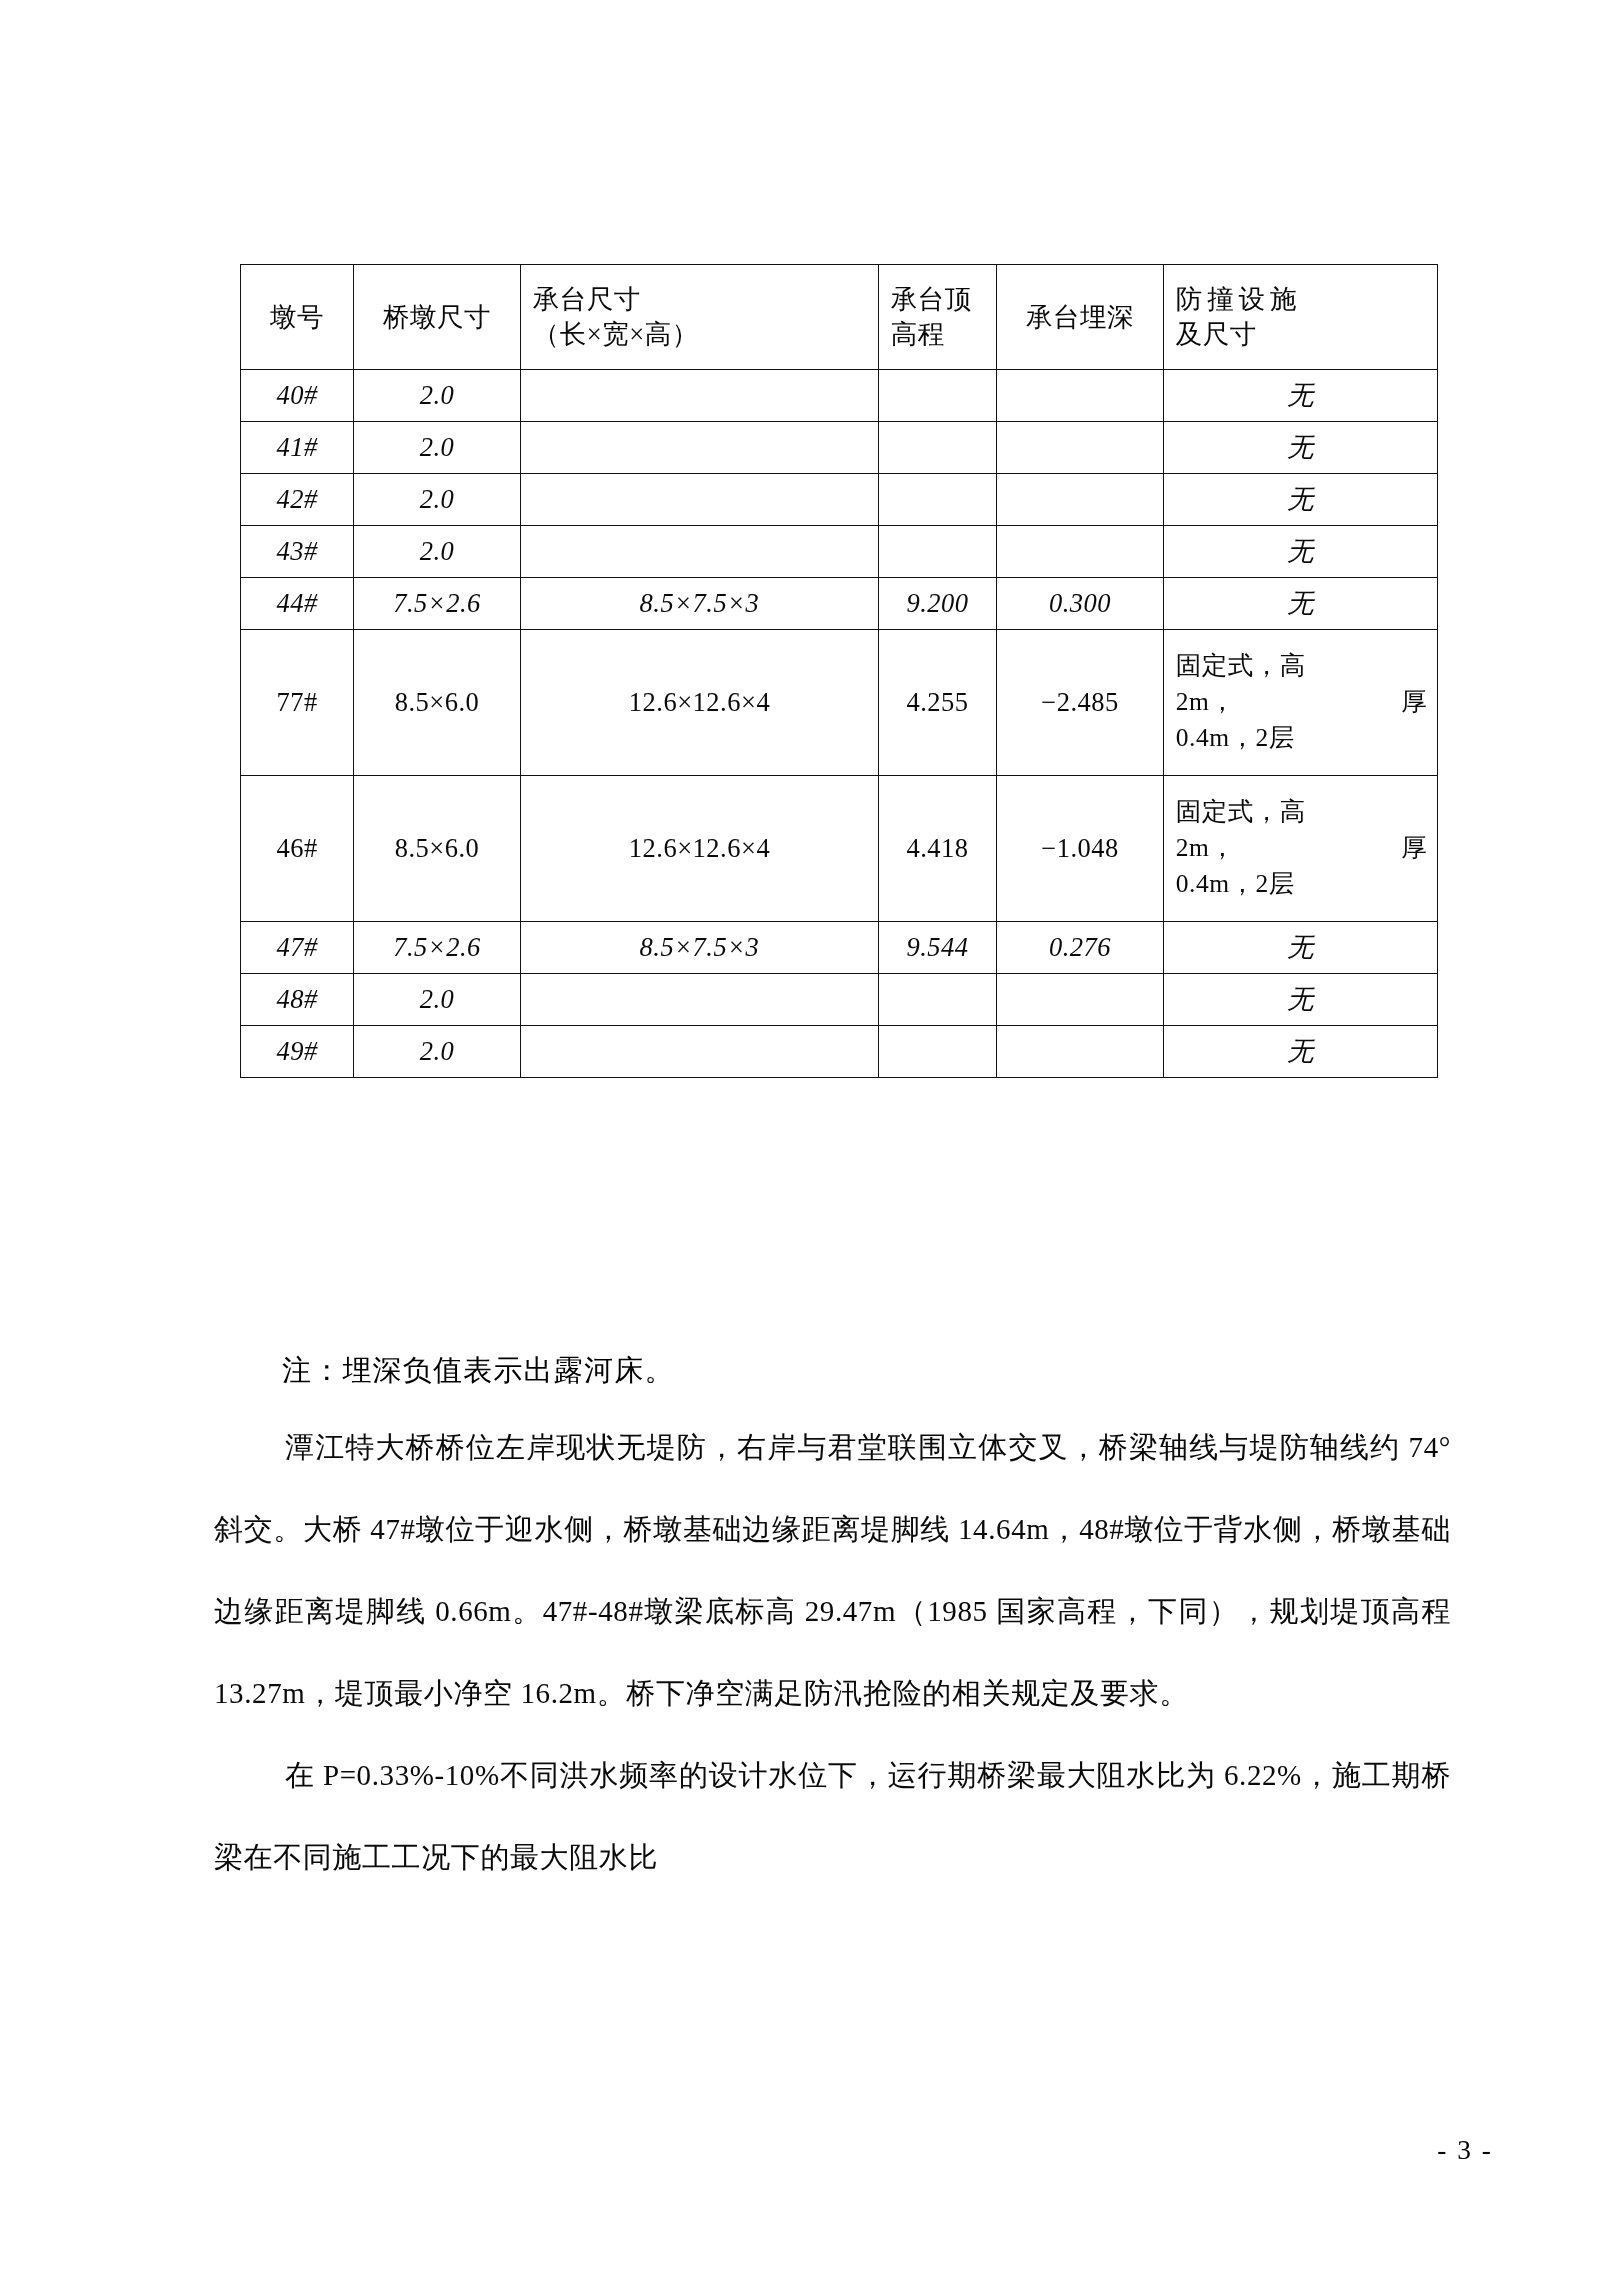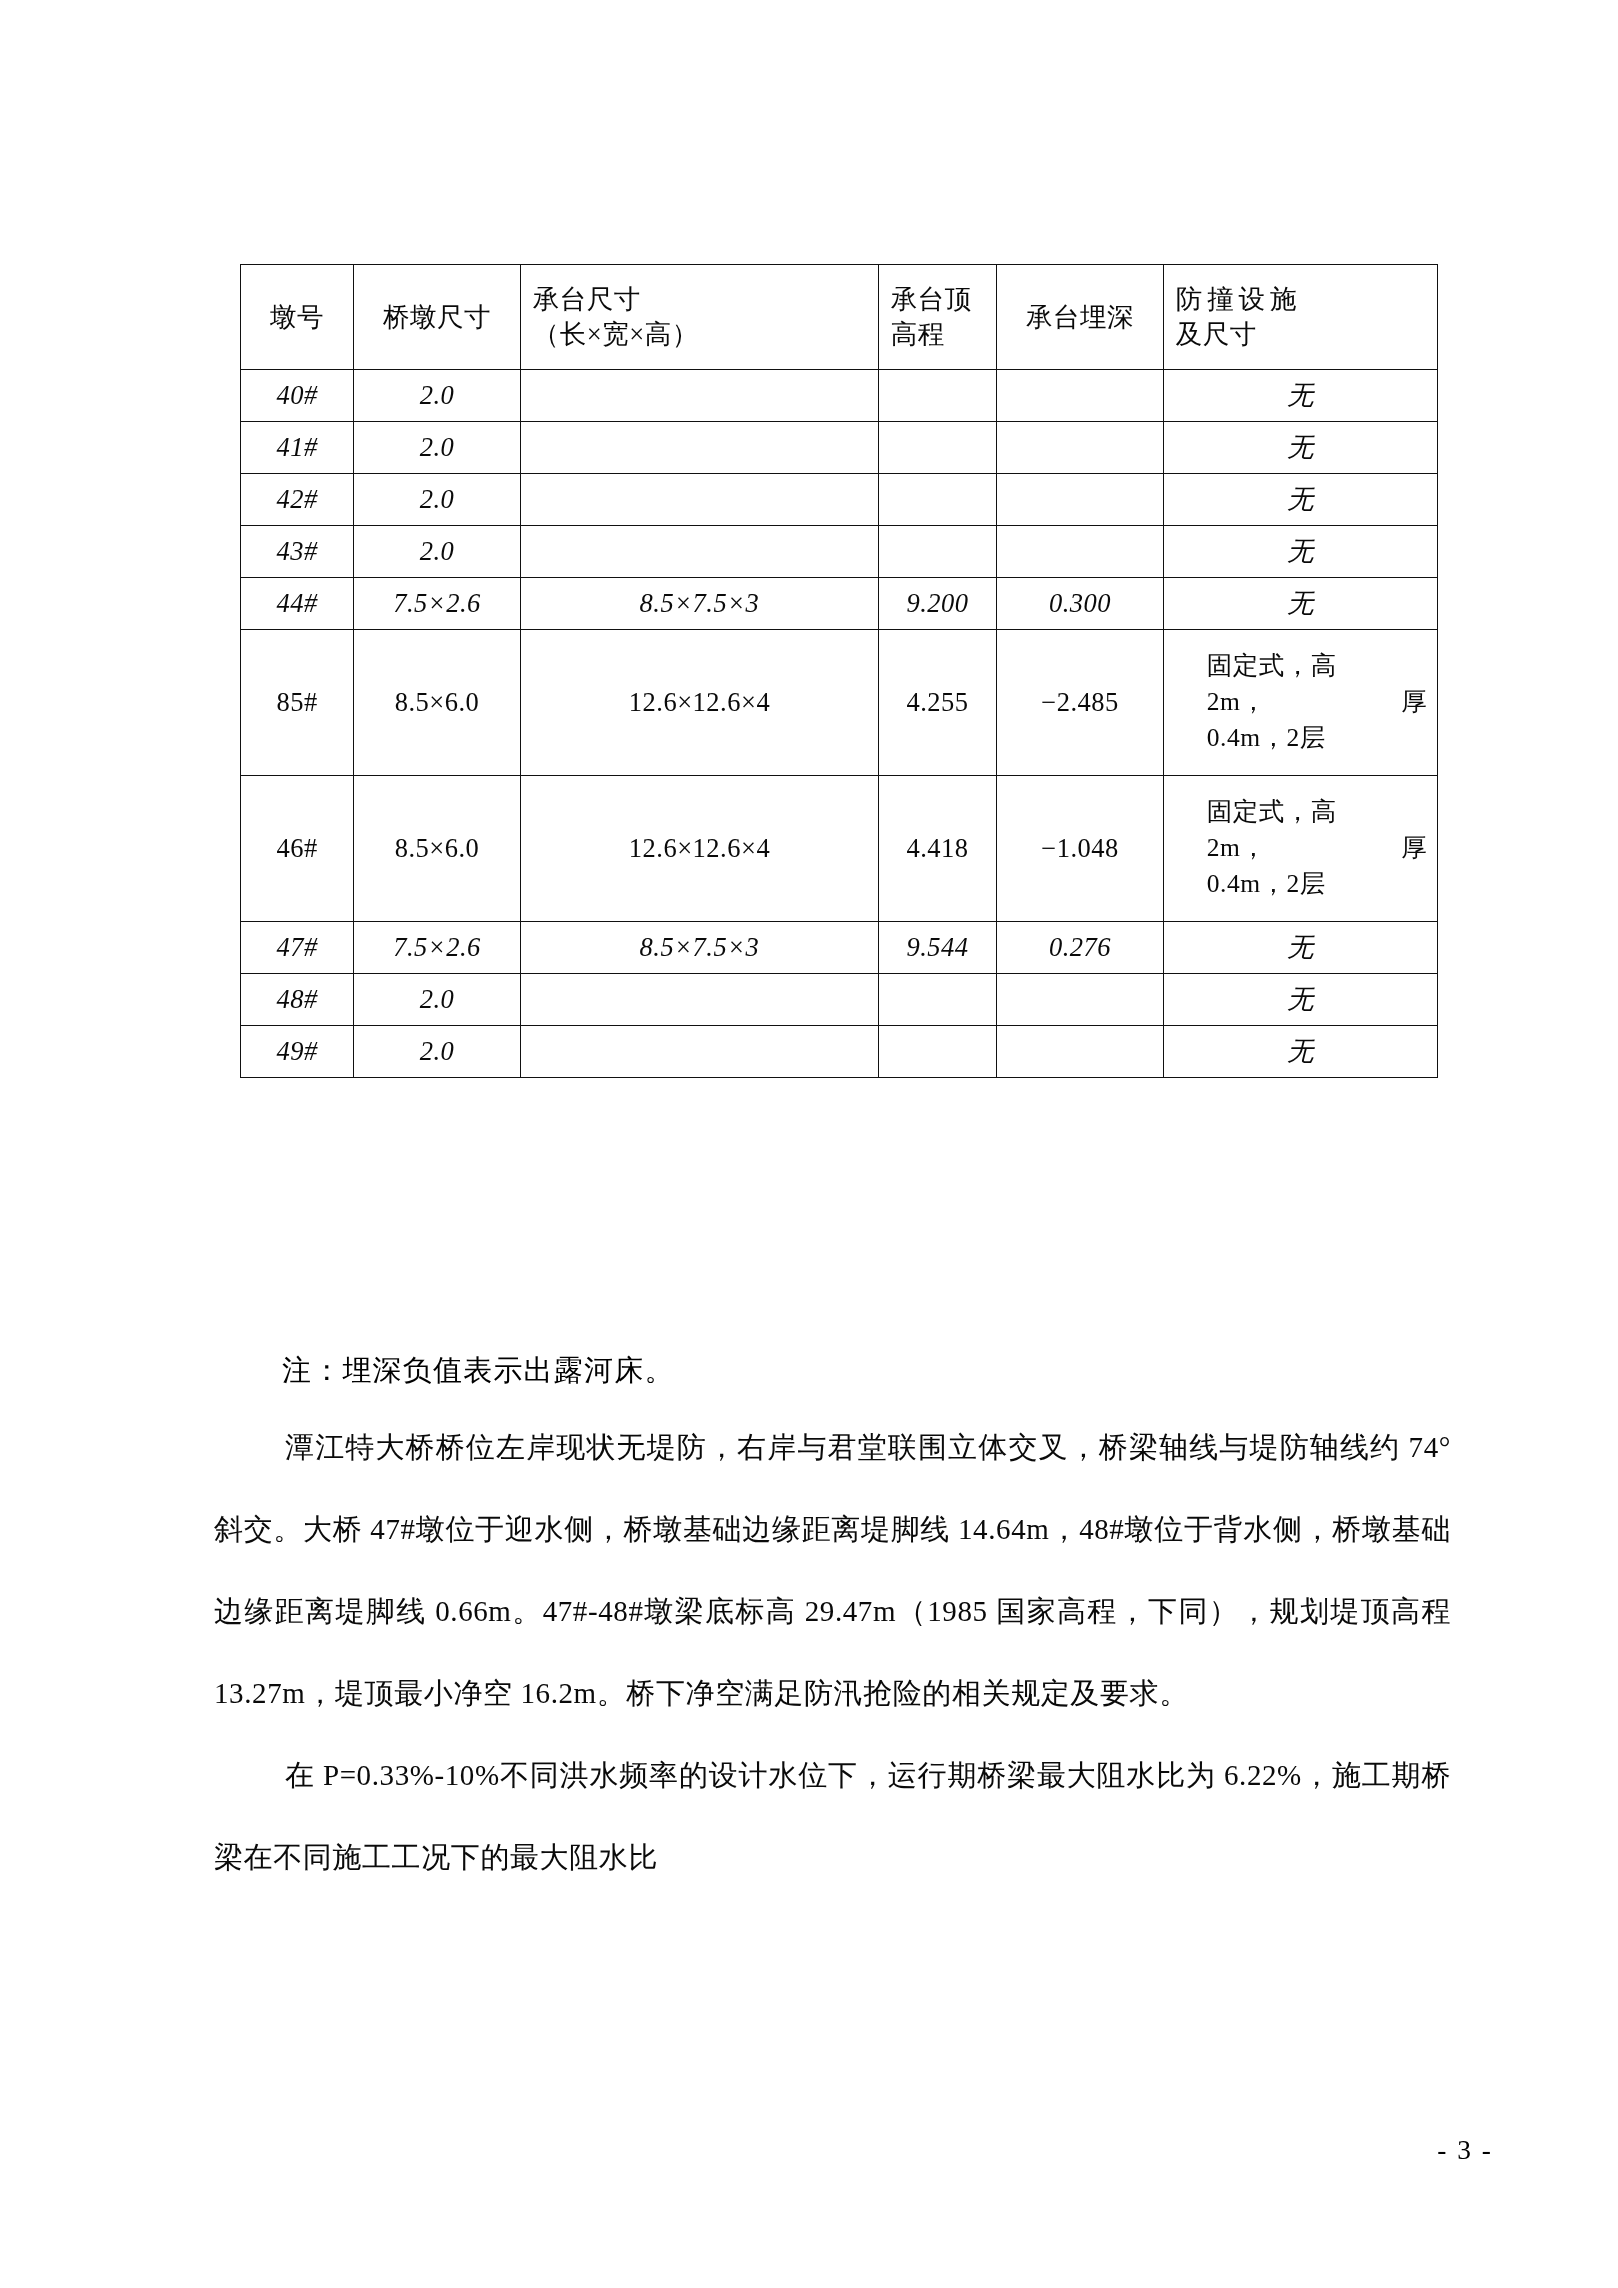--- a/index.html
+++ b/index.html
@@ -78,21 +78,20 @@
   .cell-multi {
     display: block;
     text-align: left;
     padding: 2px 9.8px 2px 11.8px;
     line-height: 1.42;
     font-size: 25.5px;
   }
   .cell-multi .ln {
     display: block;
     white-space: nowrap;
-    margin-left: 31px;
   }
   .cell-multi .ln.justify {
     display: flex;
     justify-content: space-between;
   }
 
   
   .note {
     position: absolute;
     left: 282px;
@@ -208,21 +207,21 @@
           </tr>
           <tr class="r-short">
             <td>44#</td>
             <td>7.5×2.6</td>
             <td>8.5×7.5×3</td>
             <td>9.200</td>
             <td>0.300</td>
             <td>无</td>
           </tr>
           <tr class="r-tall">
-            <td>85#</td>
+            <td>77#</td>
             <td>8.5×6.0</td>
             <td>12.6×12.6×4</td>
             <td>4.255</td>
             <td>−2.485</td>
             <td>
               <span class="cell-multi">
                 <span class="ln">固定式，高</span>
                 <span class="ln justify">
                   <span>2m，</span>
                   <span>厚</span>

